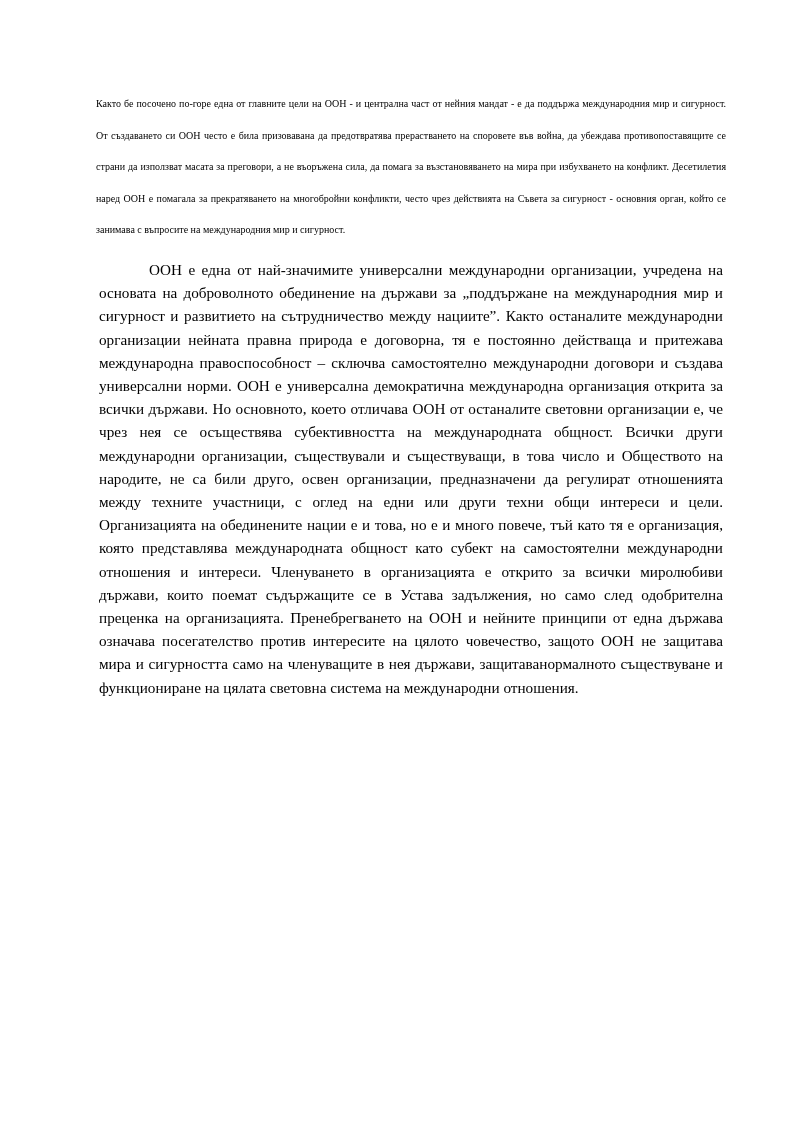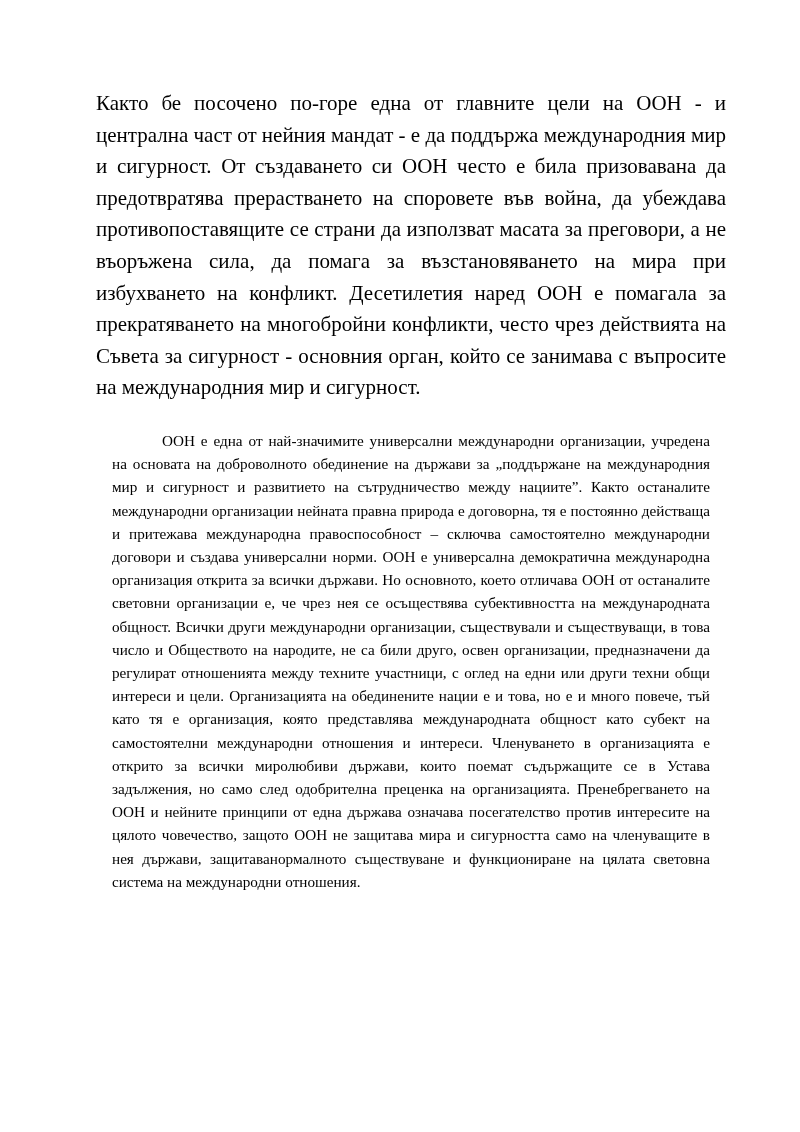--- a/index.html
+++ b/index.html
@@ -29,28 +29,28 @@
     position: absolute;
     left: 96px;
     top: 88px;
     width: 630px;
   }
   
   .para-spaced {
     margin: 0;
     text-align: justify;
     text-justify: inter-word;
-    font-size: 21px;
+    font-size: 10px;
     line-height: 31.6px;
     text-indent: 0;
     hyphens: none;
   }
   
   .para-tight {
-    margin: 16px;
+    margin: 3px;
     text-align: justify;
     text-justify: inter-word;
     font-size: 15.2px;
     line-height: 23.2px;
     text-indent: 50px;
     hyphens: none;
   }
   .spacer-between {
     height: 9px;
   }

